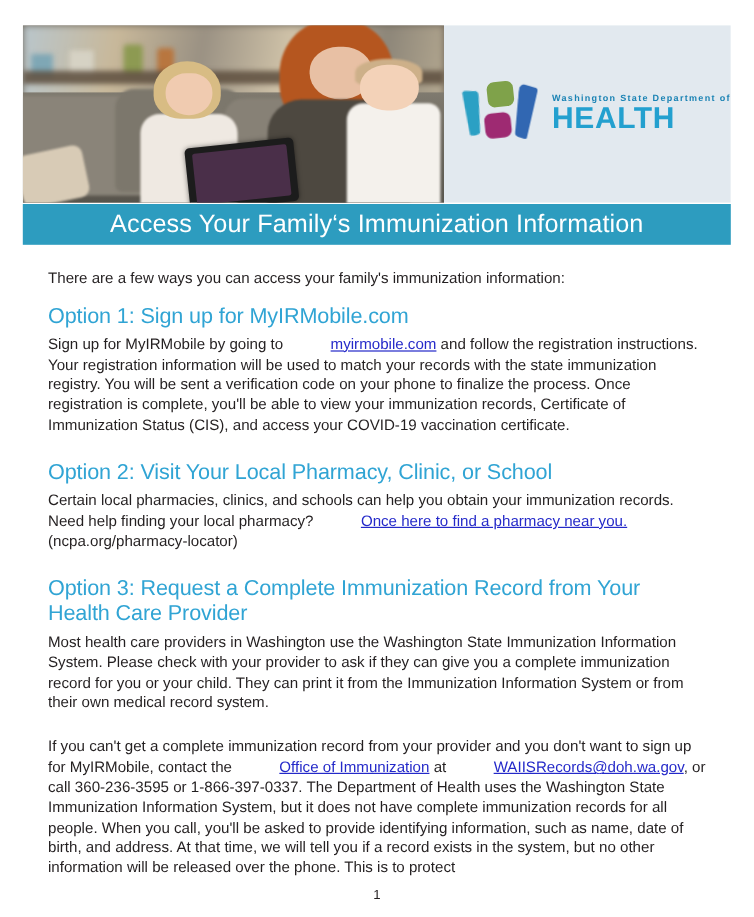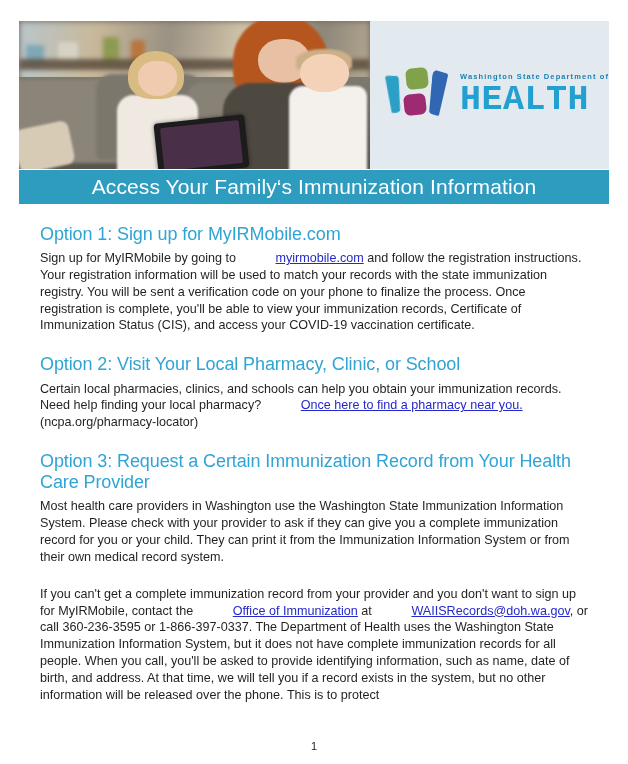--- a/index.html
+++ b/index.html
@@ -160,26 +160,25 @@
   }
   .logo-sub {
     font-size: 7.5px;
     font-weight: bold;
     letter-spacing: 1.1px;
     color: #1b83b4;
     margin-bottom: 3px;
     white-space: nowrap;
   }
   .logo-main {
-    font-size: 35px;
+    font-size: 25px;
     font-weight: bold;
     letter-spacing: 0.5px;
     color: #23a0cf;
     line-height: .95;
-    font-family: Liberation Mono, monospace;
   }
 
   
   .title-banner {
     position: absolute;
     left: 19px;
     top: 170px;
     width: 590px;
     height: 34px;
     background: #2d9cbf;
@@ -272,31 +271,32 @@
     <div class="logo-words">
       <div class="logo-sub">Washington State Department of</div>
       <div class="logo-main">HEALTH</div>
     </div>
   </div>
 </div>
 
 <div class="title-banner">Access Your Family‘s Immunization Information</div>
 
 <div class="content">
+  <p class="intro">There are a few ways you can access your family's immunization information:</p>
   <div id="sections">
       <div class="sect">
         <h2 class="opt">Option 1: Sign up for MyIRMobile.com</h2>
         <p class="body"><span>Sign up for MyIRMobile by going to </span><a class="lnk" href="#">myirmobile.com</a><span> and follow the registration instructions. Your registration information will be used to match your records with the state immunization registry. You will be sent a verification code on your phone to finalize the process. Once registration is complete, you'll be able to view your immunization records, Certificate of Immunization Status (CIS), and access your COVID-19 vaccination certificate.</span></p>
       </div>
       <div class="sect">
         <h2 class="opt">Option 2: Visit Your Local Pharmacy, Clinic, or School</h2>
         <p class="body"><span>Certain local pharmacies, clinics, and schools can help you obtain your immunization records. Need help finding your local pharmacy? </span><a class="lnk" href="#">Once here to find a pharmacy near you.</a><span> (ncpa.org/pharmacy-locator)</span></p>
       </div>
       <div class="sect">
-        <h2 class="opt">Option 3: Request a Certain Immunization Record from Your Health Care Provider</h2>
+        <h2 class="opt">Option 3: Request a Complete Immunization Record from Your Health Care Provider</h2>
         <p class="body"><span>Most health care providers in Washington use the Washington State Immunization Information System. Please check with your provider to ask if they can give you a complete immunization record for you or your child. They can print it from the Immunization Information System or from their own medical record system.</span></p>
       </div>
       <div class="sect">
         <p class="body"><span>If you can't get a complete immunization record from your provider and you don't want to sign up for MyIRMobile, contact the </span><a class="lnk" href="#">Office of Immunization</a><span> at </span><a class="lnk" href="#">WAIISRecords@doh.wa.gov</a><span>, or call 360-236-3595 or 1-866-397-0337. The Department of Health uses the Washington State Immunization Information System, but it does not have complete immunization records for all people. When you call, you'll be asked to provide identifying information, such as name, date of birth, and address. At that time, we will tell you if a record exists in the system, but no other information will be released over the phone. This is to protect</span></p>
       </div>
     </div>
 </div>
 
 <div class="page-num">1</div>
 

